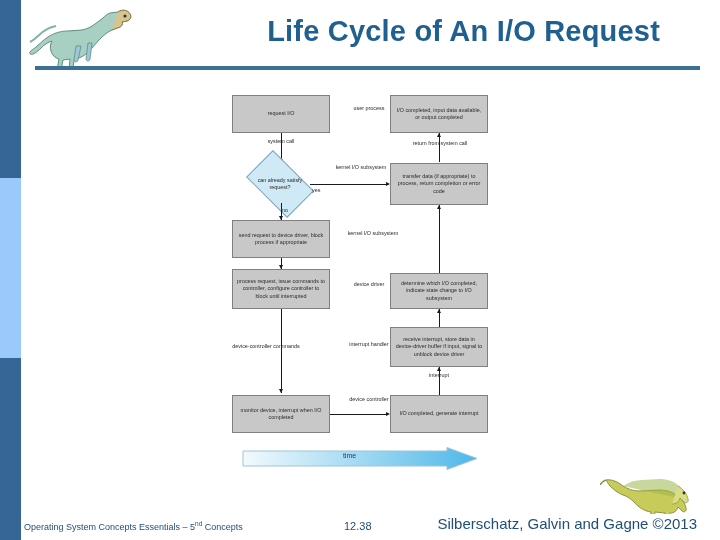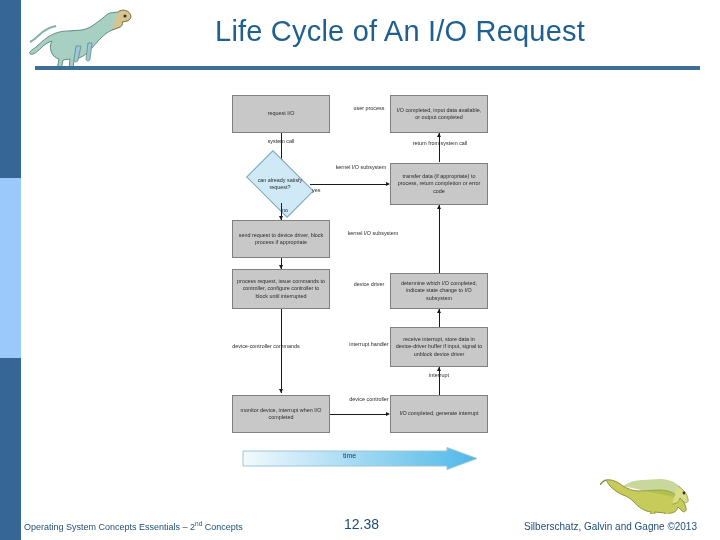--- a/index.html
+++ b/index.html
@@ -10,21 +10,21 @@
   
   .railbar{position:absolute;left:0;width:21px;}
   #rail-top{top:0;height:178px;background:#356696;}
   #rail-mid{top:178px;height:180px;background:#9cc9fb;}
   #rail-bot{top:358px;height:182px;background:#356696;}
 
   
   #title-area{position:absolute;left:0;top:0;width:720px;height:72px;}
   #page-title{
     position:absolute;left:140px;top:14px;width:520px;
-    text-align:center;font-size:29px;font-weight:normal;color:#1f6091;
+    text-align:right;font-size:29px;font-weight:bold;color:#1f6091;
     letter-spacing:.2px;line-height:34px;
   }
   #title-rule{position:absolute;left:35px;top:66px;width:665px;height:4px;background:#3d6e93;}
 
   
   #logo{position:absolute;left:26px;top:2px;width:112px;height:64px;}
 
   
   #diagram{position:absolute;left:200px;top:85px;width:320px;height:400px;}
   .box{
@@ -55,22 +55,22 @@
   #time-arrow{position:absolute;left:42px;top:362px;width:236px;height:23px;}
   #time-label{
     position:absolute;left:42px;top:367px;width:215px;text-align:center;
     font-size:7px;color:#1b3a5c;
   }
 
   
   #footer{position:absolute;left:0;bottom:0;width:720px;height:36px;}
   #footer-left{position:absolute;left:24px;bottom:8px;font-size:9px;color:#1f4e79;white-space:nowrap;}
   #footer-left sup{font-size:6.5px;}
-  #footer-center{position:absolute;left:344px;bottom:8px;font-size:14px;color:#1f4e79;}
-  #footer-right{position:absolute;right:23px;bottom:8px;font-size:10px;color:#1f4e79;white-space:nowrap;}
+  #footer-center{position:absolute;left:344px;bottom:8px;font-size:11px;color:#1f4e79;}
+  #footer-right{position:absolute;right:23px;bottom:8px;font-size:15px;color:#1f4e79;white-space:nowrap;}
   #footer-dino{position:absolute;right:14px;bottom:26px;width:106px;height:46px;}
 </style>
 </head>
 <body>
 
 <div class="railbar" id="rail-top"></div>
 <div class="railbar" id="rail-mid"></div>
 <div class="railbar" id="rail-bot"></div>
 
 <div id="title-area">
@@ -165,21 +165,21 @@
         <stop offset="0" stop-color="#f2fafd"></stop>
         <stop offset="1" stop-color="#4fb8e8"></stop>
       </linearGradient>
     </defs>
     <path d="M1 4 H205 V0.5 L235 11.5 L205 22.5 V19 H1 Z" fill="url(#tg)" stroke="#9fc4d6" stroke-width="1"></path>
   </svg>
   <div id="time-label">time</div>
 </div>
 
 <div id="footer">
-  <div id="footer-left"><span>Operating System Concepts Essentials  –  2</span><sup>nd</sup><span> Concepts</span></div>
+  <div id="footer-left"><span>Operating System Concepts Essentials  –  5</span><sup>nd</sup><span> Concepts</span></div>
   <div id="footer-center">12.38</div>
   <div id="footer-right">Silberschatz, Galvin and Gagne ©2013</div>
   <svg id="footer-dino" viewBox="0 0 106 46">
     <path d="M6 12c6-1 12 2 17 6 5 3 10 5 16 5l20-1c6 0 12 1 17 5 5 3 9 8 10 13 1 3-2 5-4 3l-4-4c-1 4-4 6-8 6l-2 6c0 1-1 2-2 2s-2-1-2-2l1-6-10-1-1 7c0 1-1 2-2 2s-2-1-2-2l1-7c-7-1-13-5-17-10-3-3-7-6-11-7-5-2-9-5-13-9-2-2-3-5-4-6z" fill="#c7cb5a" stroke="#8e9242" stroke-width="1"></path>
     <path d="M23 18c6-4 12-6 19-6l18-1c7 0 14 2 19 7 4 4 7 9 8 14" fill="#9bb84a" opacity=".55"></path>
     <path d="M78 18c5 3 9 8 10 13 1 3-2 5-4 3l-4-4c-1 4-4 6-8 6" fill="#d9dd86" stroke="#8e9242" stroke-width=".8"></path>
     <circle cx="84" cy="25" r="1.4" fill="#33331f"></circle>
     <path d="M6 12C3 13 1 15 0 17" fill="none" stroke="#8e9242" stroke-width="1.6"></path>
   </svg>
 </div>

